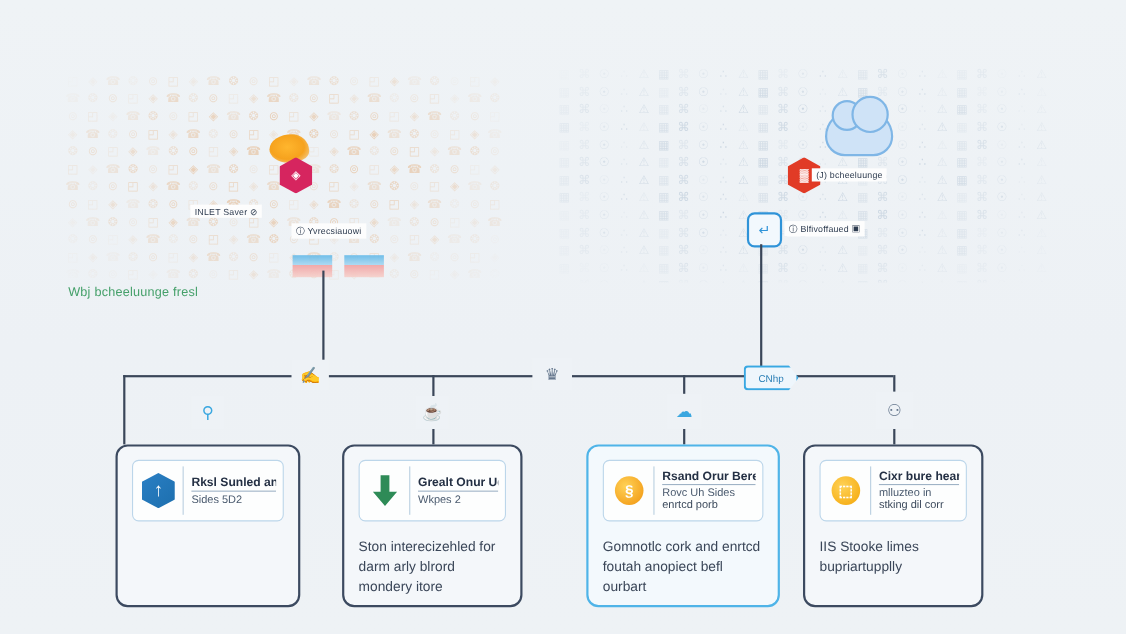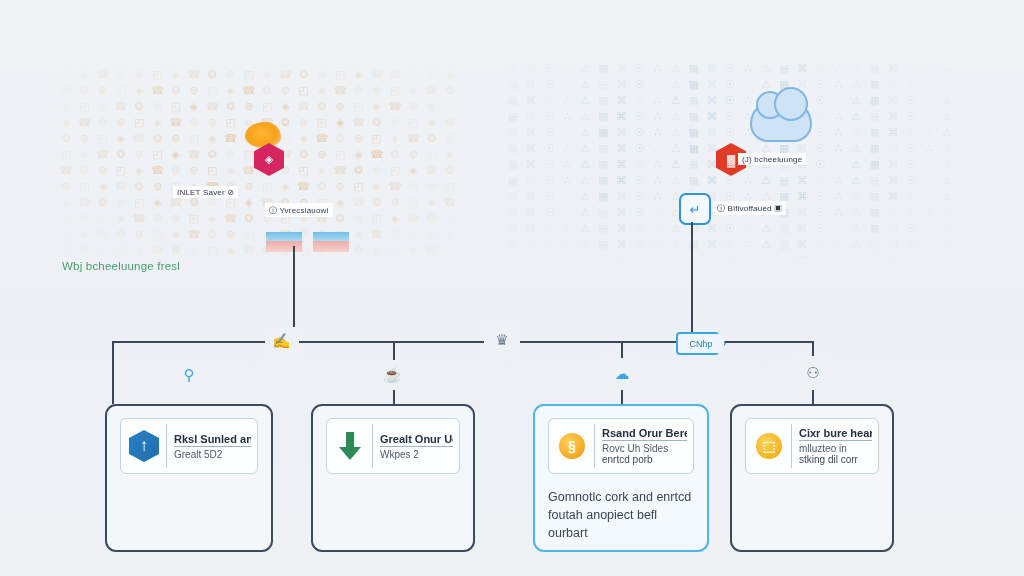--- a/index.html
+++ b/index.html
@@ -896,37 +896,38 @@
 
   <div class="tag-arrow">CNhp</div>
 
   <div class="card" style="left:105px; width:168px;">
     <div class="card-head">
       <div class="head-icon">
         <div class="hex-up">↑</div>
       </div>
       <div class="head-text">
         <div class="head-title">Rksl Sunled an</div>
-        <div class="head-sub">Grealt 5D2</div>
+        <div class="head-sub">Sides 5D2</div>
       </div>
     </div>
   </div>
 
   <div class="card" style="left:311px; width:164px;">
     <div class="card-head">
       <div class="head-icon">
         <svg width="30" height="34" viewBox="0 0 30 34" aria-hidden="true">
           <path d="M11 3 h8 v15 h7 L15 31 L4 18 h7 z" fill="#2e8b57"></path>
         </svg>
       </div>
       <div class="head-text">
         <div class="head-title">Grealt Onur Uee</div>
         <div class="head-sub">Wkpes 2</div>
       </div>
     </div>
+    <div class="card-body">Ston interecizehled for darm arly blrord mondery itore</div>
   </div>
 
   <div class="card accent" style="left:533px; width:176px;">
     <div class="card-head">
       <div class="head-icon">
         <div class="coin">§</div>
       </div>
       <div class="head-text">
         <div class="head-title">Rsand Orur Beret</div>
         <div class="head-sub">Rovc Uh Sides</div>
@@ -940,15 +941,16 @@
     <div class="card-head">
       <div class="head-icon">
         <div class="coin" style="background:radial-gradient(circle at 38% 35%,#ffd257 0%,#f7b31f 70%,#eda413 100%);">⬚</div>
       </div>
       <div class="head-text">
         <div class="head-title">Cixr bure heare</div>
         <div class="head-sub">mlluzteo in</div>
         <div class="head-sub2">stking dil corr</div>
       </div>
     </div>
+    <div class="card-body">IIS Stooke limes bupriartupplly</div>
   </div>
 
 </div>
 
 </body></html>

